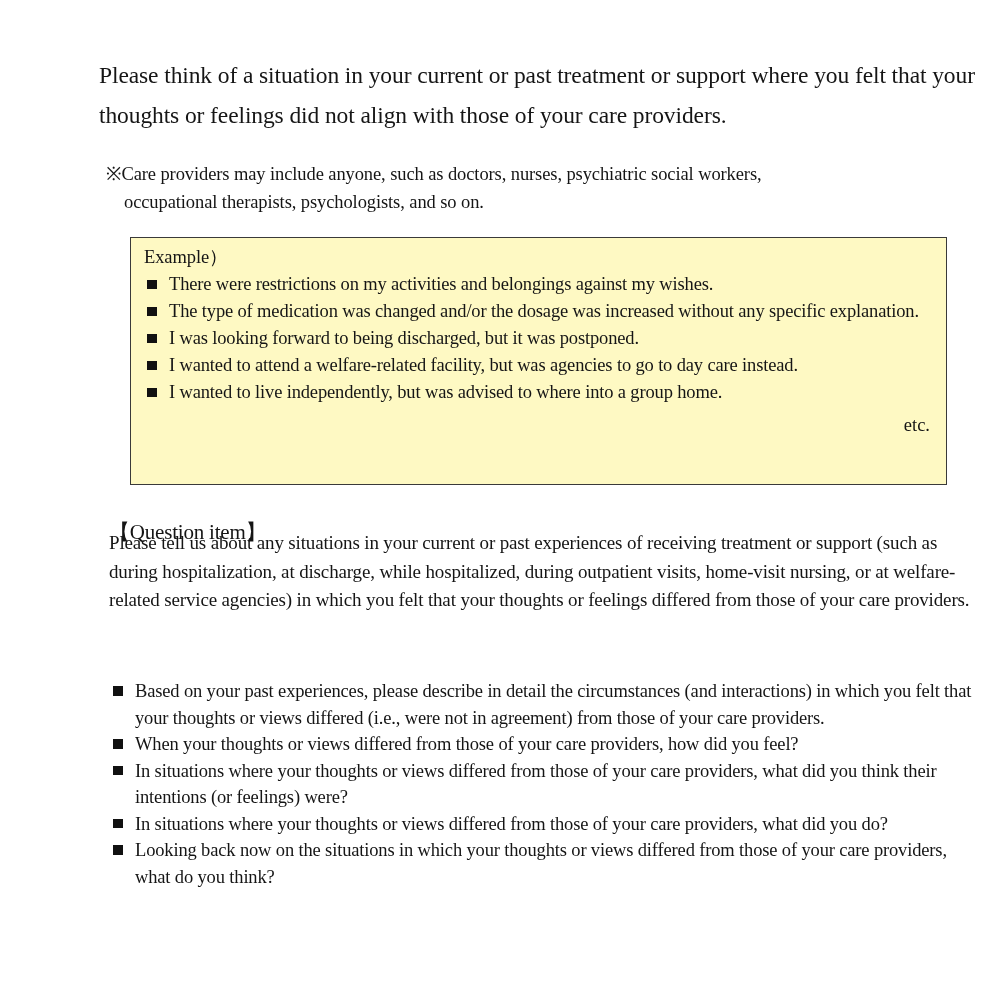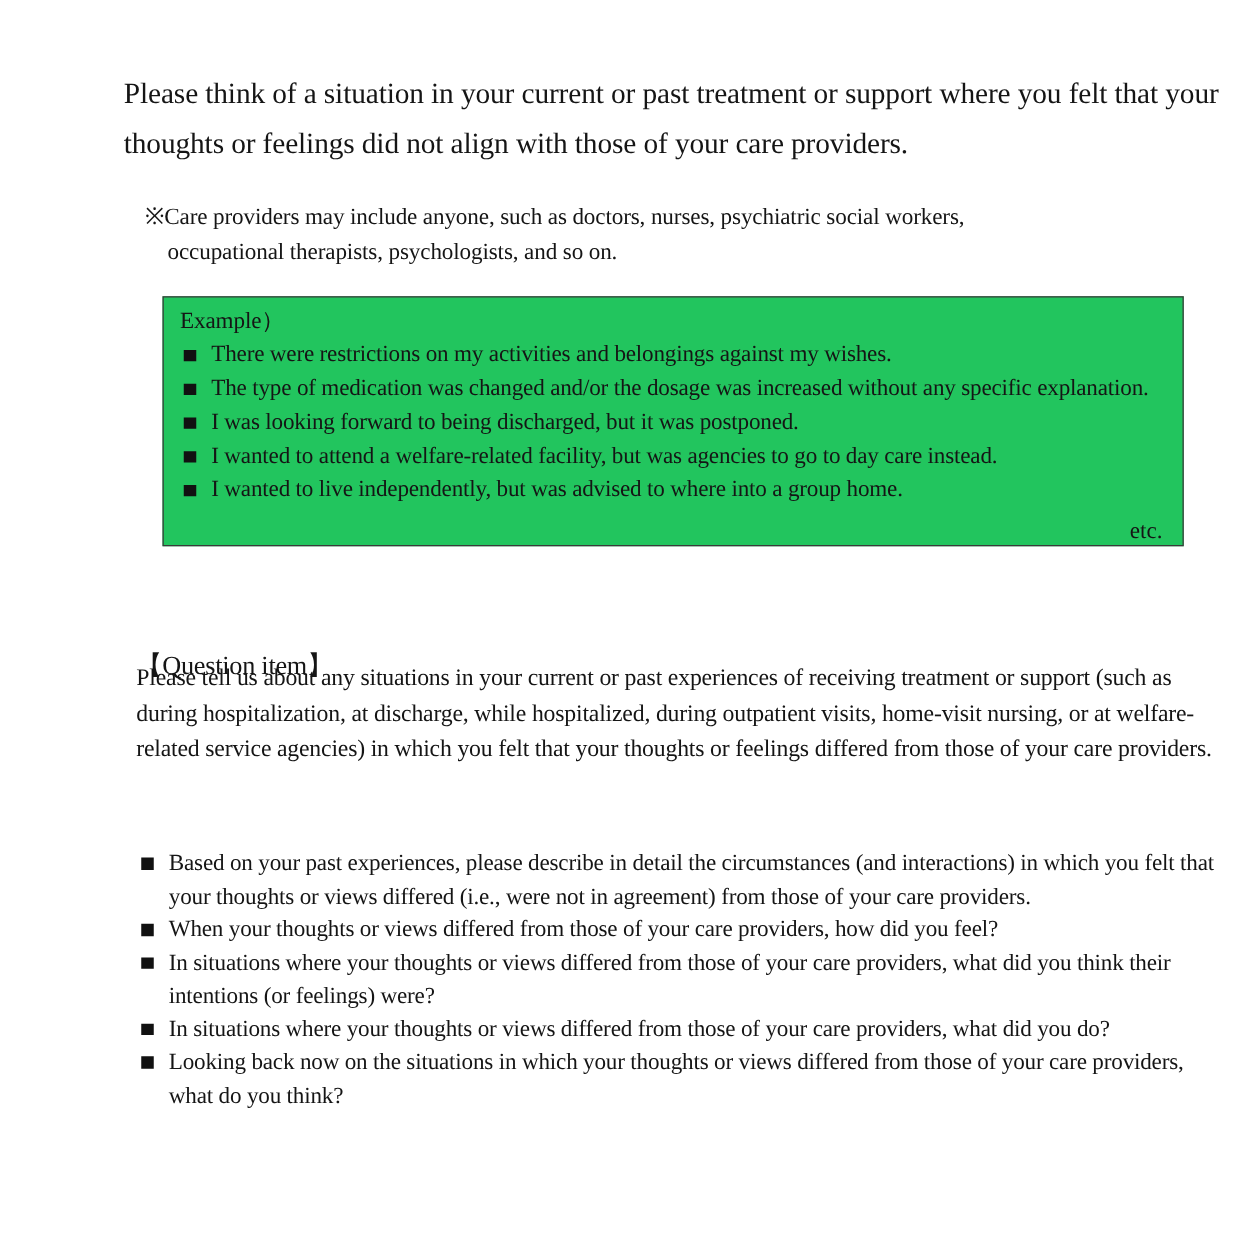--- a/index.html
+++ b/index.html
@@ -34,44 +34,44 @@
     width: 876px;
     font-size: 23.5px;
     line-height: 40px;
     letter-spacing: -0.1px;
     text-align: left;
   }
 
   
   .note {
     position: absolute;
-    left: 71px;
+    left: 61px;
     top: 160px;
     width: 870px;
     font-size: 18.5px;
     line-height: 28px;
     letter-spacing: -0.1px;
   }
   .note-line {
     display: block;
   }
   .note-line.indented {
     padding-left: 18px;
   }
 
   
   .example-box {
     position: absolute;
     left: 85px;
     top: 237px;
     width: 817px;
-    height: 200px;
+    height: 248px;
     border: 1.6px solid #3a3a3a;
     box-sizing: border-box;
-    background: #22c55e;
+    background: #fef9c3;
   }
   .example-inner {
     position: absolute;
     left: 13px;
     top: 6px;
     right: 12px;
   }
   .example-title {
     font-size: 18.5px;
     line-height: 27px;

